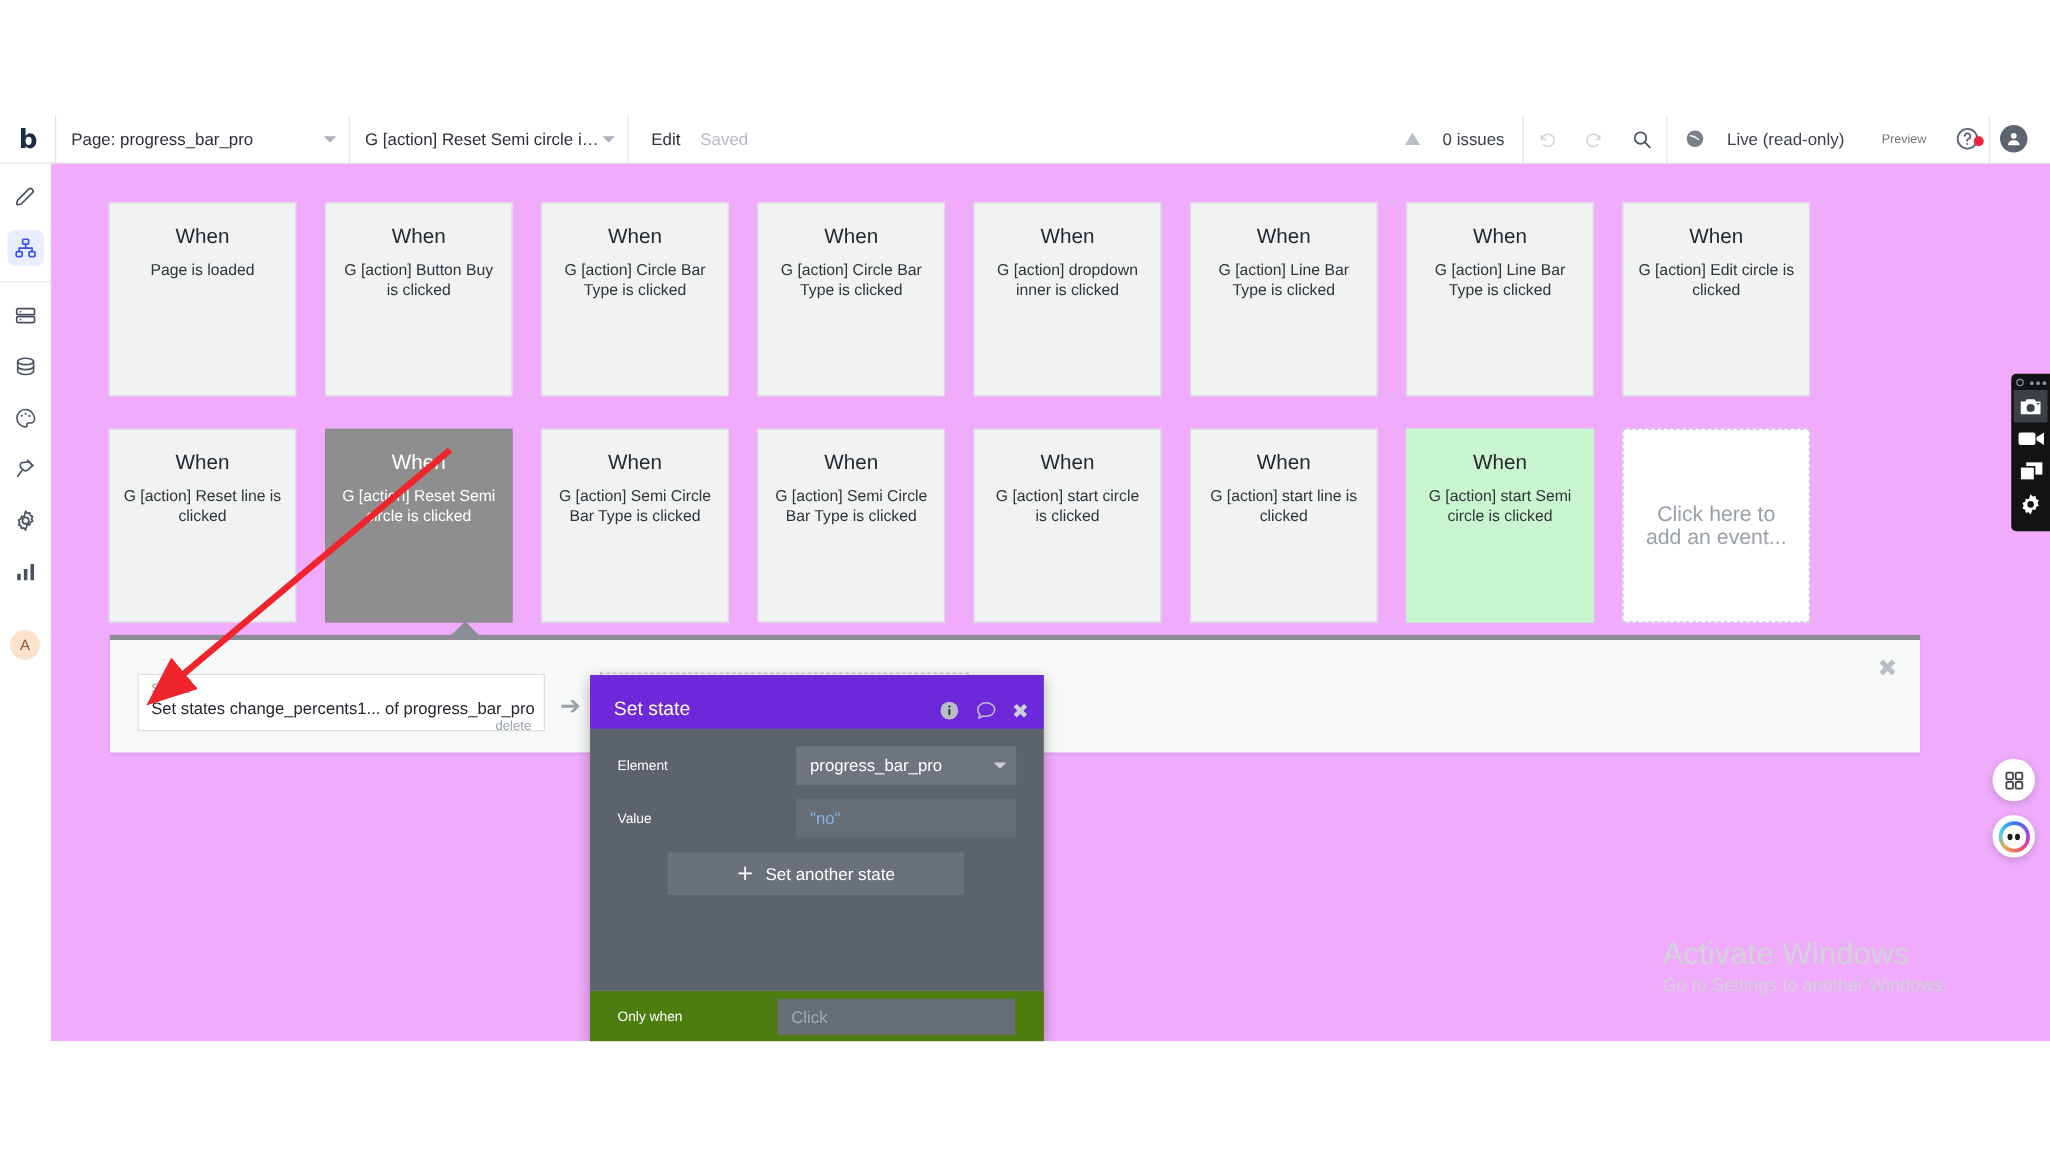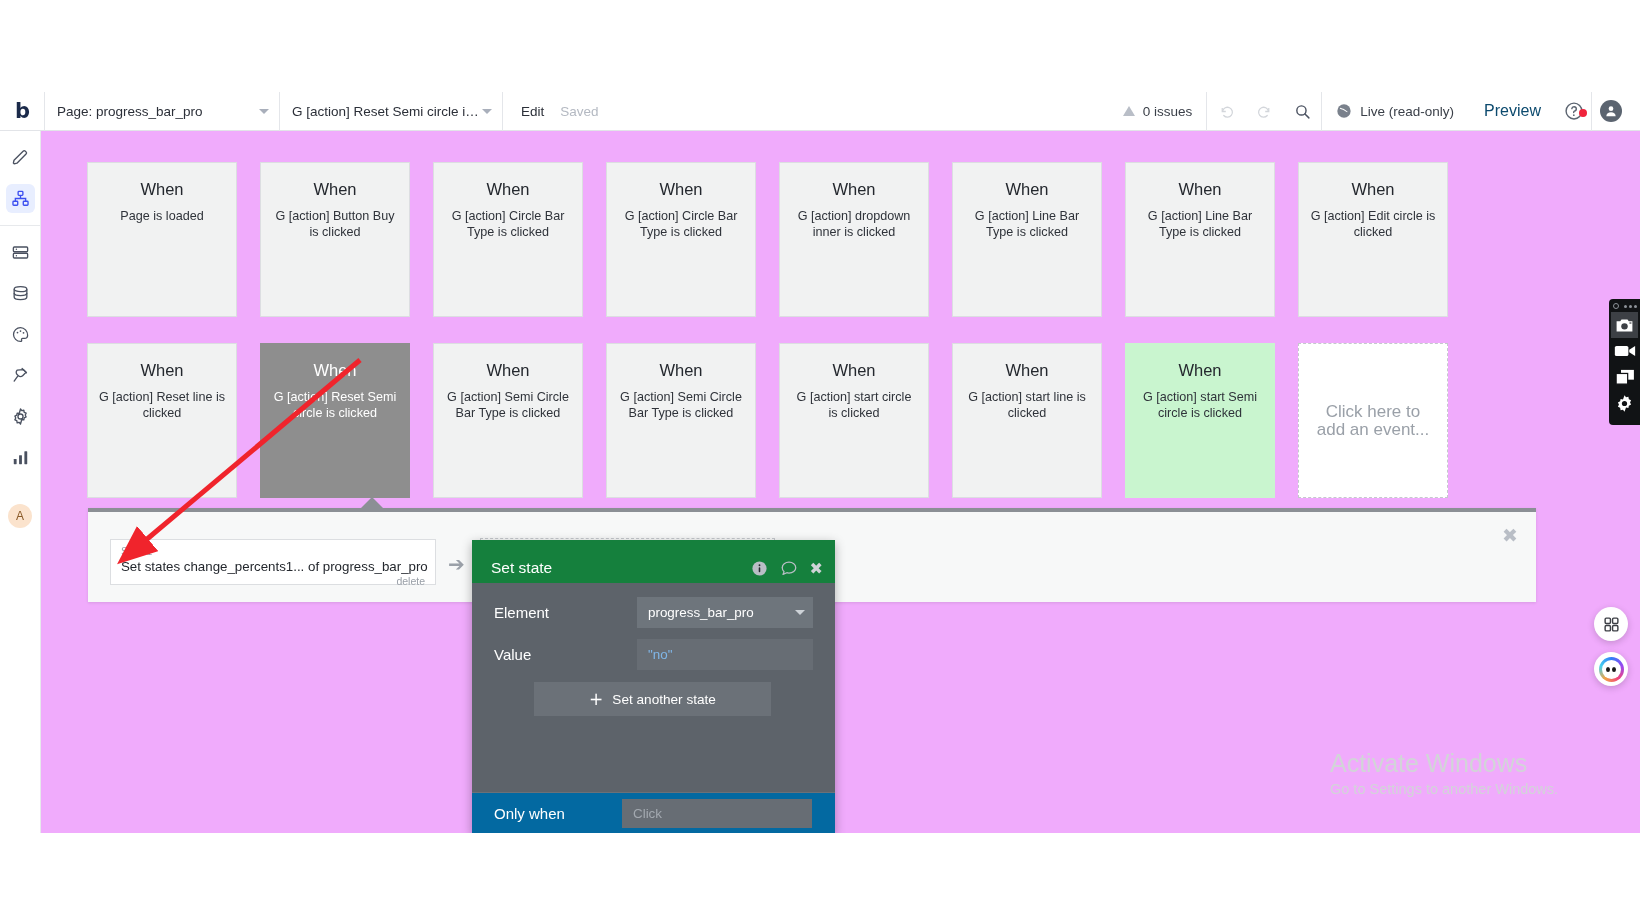--- a/index.html
+++ b/index.html
@@ -38,29 +38,29 @@
   .caret {
     margin-left: auto; width: 0; height: 0; border-left: 5px solid transparent;
     border-right: 5px solid transparent; border-top: 5px solid #a9afbb; flex: 0 0 auto;
   }
   .tb-edit {
     font-size: 13.5px; color: #2b2f38; padding: 0 16px 0 18px; cursor: pointer;
   }
   .tb-saved { font-size: 13.5px; color: #b4b9c2; }
   .tb-right { margin-left: auto; display: flex; align-items: center; height: 39px; }
   .tb-item {
-    display: flex; align-items: center; gap: 8px; height: 39px; padding: 0 14px;
+    display: flex; align-items: center; gap: 18px; height: 39px; padding: 0 14px;
     font-size: 13.5px; color: #3b4049; cursor: pointer; white-space: nowrap;
   }
   .tb-icobtn {
     width: 38px; height: 39px; display: flex; align-items: center; justify-content: center;
     cursor: pointer;
   }
   .warn-tri { width: 0; height: 0; border-left: 6px solid transparent; border-right: 6px solid transparent; border-bottom: 10px solid #b9bec7; position: relative; }
-  .preview-link { color: #0c4a6e; font-size: 16px; padding: 0 16px; cursor: pointer; }
+  .preview-link { color: #737373; font-size: 10px; padding: 0 16px; cursor: pointer; }
   .help-wrap { position: relative; width: 34px; display: flex; justify-content: center; }
   .help-dot { position: absolute; right: 4px; top: 8px; width: 8px; height: 8px; border-radius: 50%; background: #f0243c; }
   .avatar-btn {
     width: 22px; height: 22px; border-radius: 50%; background: #5b6470;
     display: flex; align-items: center; justify-content: center;
   }
 
   
   .rail {
     position: absolute; left: 0; top: 131px; width: 41px; height: 702px;
@@ -137,48 +137,48 @@
     border: 1px dashed #c5c8cd; display: flex; align-items: center;
     padding-left: 14px; font-size: 12.8px; color: #2f333a; cursor: pointer;
   }
 
   
   .popup {
     position: absolute; left: 472px; top: 540px; width: 363px; height: 294px;
     background: #5d636a; box-shadow: 0 3px 10px rgba(0,0,0,.30); overflow: hidden;
   }
   .popup-head {
-    height: 43px; background: #15803d; display: flex; align-items: center;
+    height: 43px; background: #6d28d9; display: flex; align-items: center;
     padding: 13px 12px 0 19px;
   }
   .popup-title { font-size: 15.5px; color: #ffffff; }
   .popup-head-icons { margin-left: auto; display: flex; align-items: center; gap: 12px; }
   .pi { cursor: pointer; display: flex; align-items: center; }
   .popup-x { color: #cfd3d7; font-size: 16px; font-weight: bold; font-family: "DejaVu Sans", sans-serif; cursor: pointer; }
   .popup-body { padding: 14px 22px 0 22px; }
   .frow { display: flex; align-items: center; height: 31px; margin-bottom: 11px; }
-  .flabel { width: 143px; font-size: 15px; color: #ffffff; }
+  .flabel { width: 143px; font-size: 11px; color: #ffffff; }
   .fctl {
     flex: 1; height: 31px; background: #6e757c; display: flex; align-items: center;
     padding: 0 8px 0 11px; font-size: 13.4px; color: #ffffff; cursor: pointer;
   }
   .fctl .caret2 {
     margin-left: auto; width: 0; height: 0; border-left: 5px solid transparent;
     border-right: 5px solid transparent; border-top: 5px solid #cdd2d7;
   }
   .fctl.value { background: #676d74; color: #7fb6e8; }
   .set-another {
     margin: 12px 0 0 40px; width: 237px; height: 34px; background: #6b7178;
     display: flex; align-items: center; justify-content: center; gap: 9px;
     font-size: 13.6px; color: #ffffff; cursor: pointer;
   }
   .plus { font-size: 17px; line-height: 1; font-family: "DejaVu Sans", sans-serif; }
   .popup-foot {
     position: absolute; left: 0; bottom: 0; width: 363px; height: 42px;
-    background: #0369a1; border-top: 1px solid #6b7178; display: flex; align-items: center;
+    background: #4d7c0f; border-top: 1px solid #6b7178; display: flex; align-items: center;
     padding-left: 22px;
   }
   .popup-foot .flabel { width: 128px; }
   .onlywhen-ctl {
     width: 190px; height: 29px; background: #676d74; display: flex; align-items: center;
     padding-left: 11px; font-size: 13.4px; color: #a3a9b0; cursor: pointer;
   }
 
   
   .anno { position: absolute; left: 0; top: 0; width: 1640px; height: 924px; pointer-events: none; }

